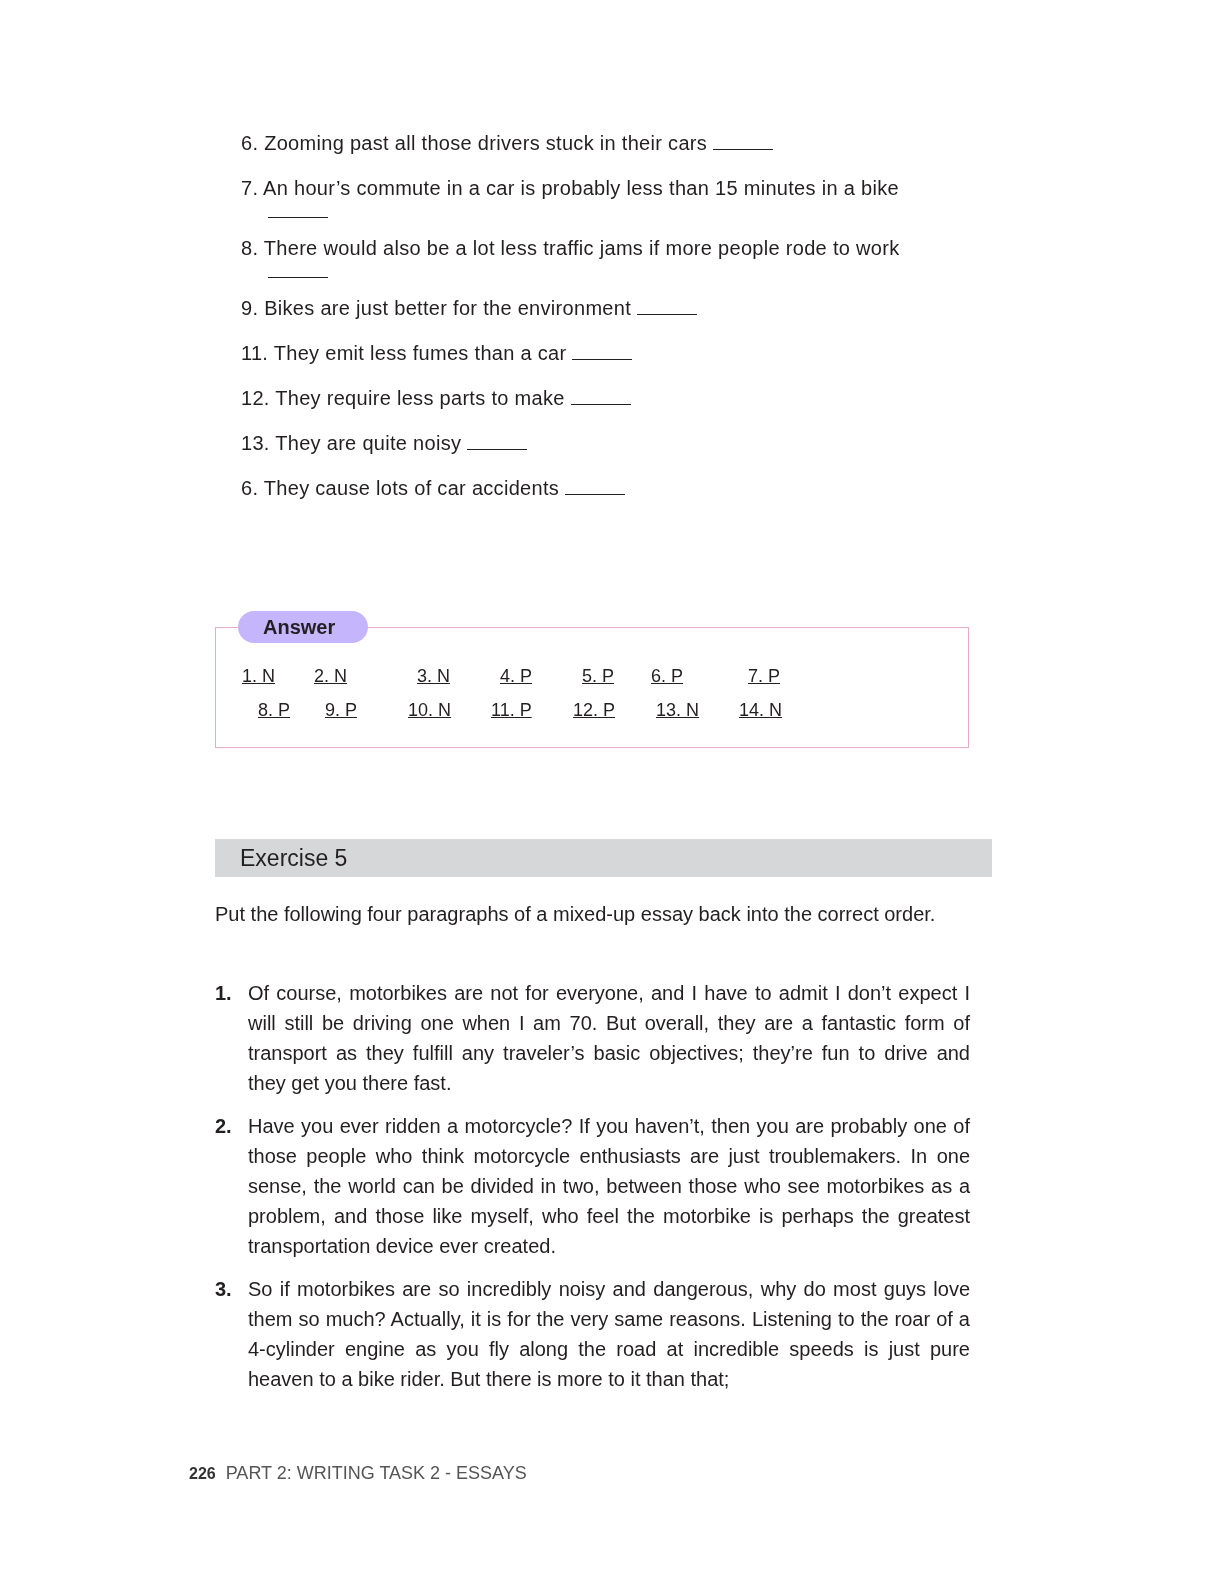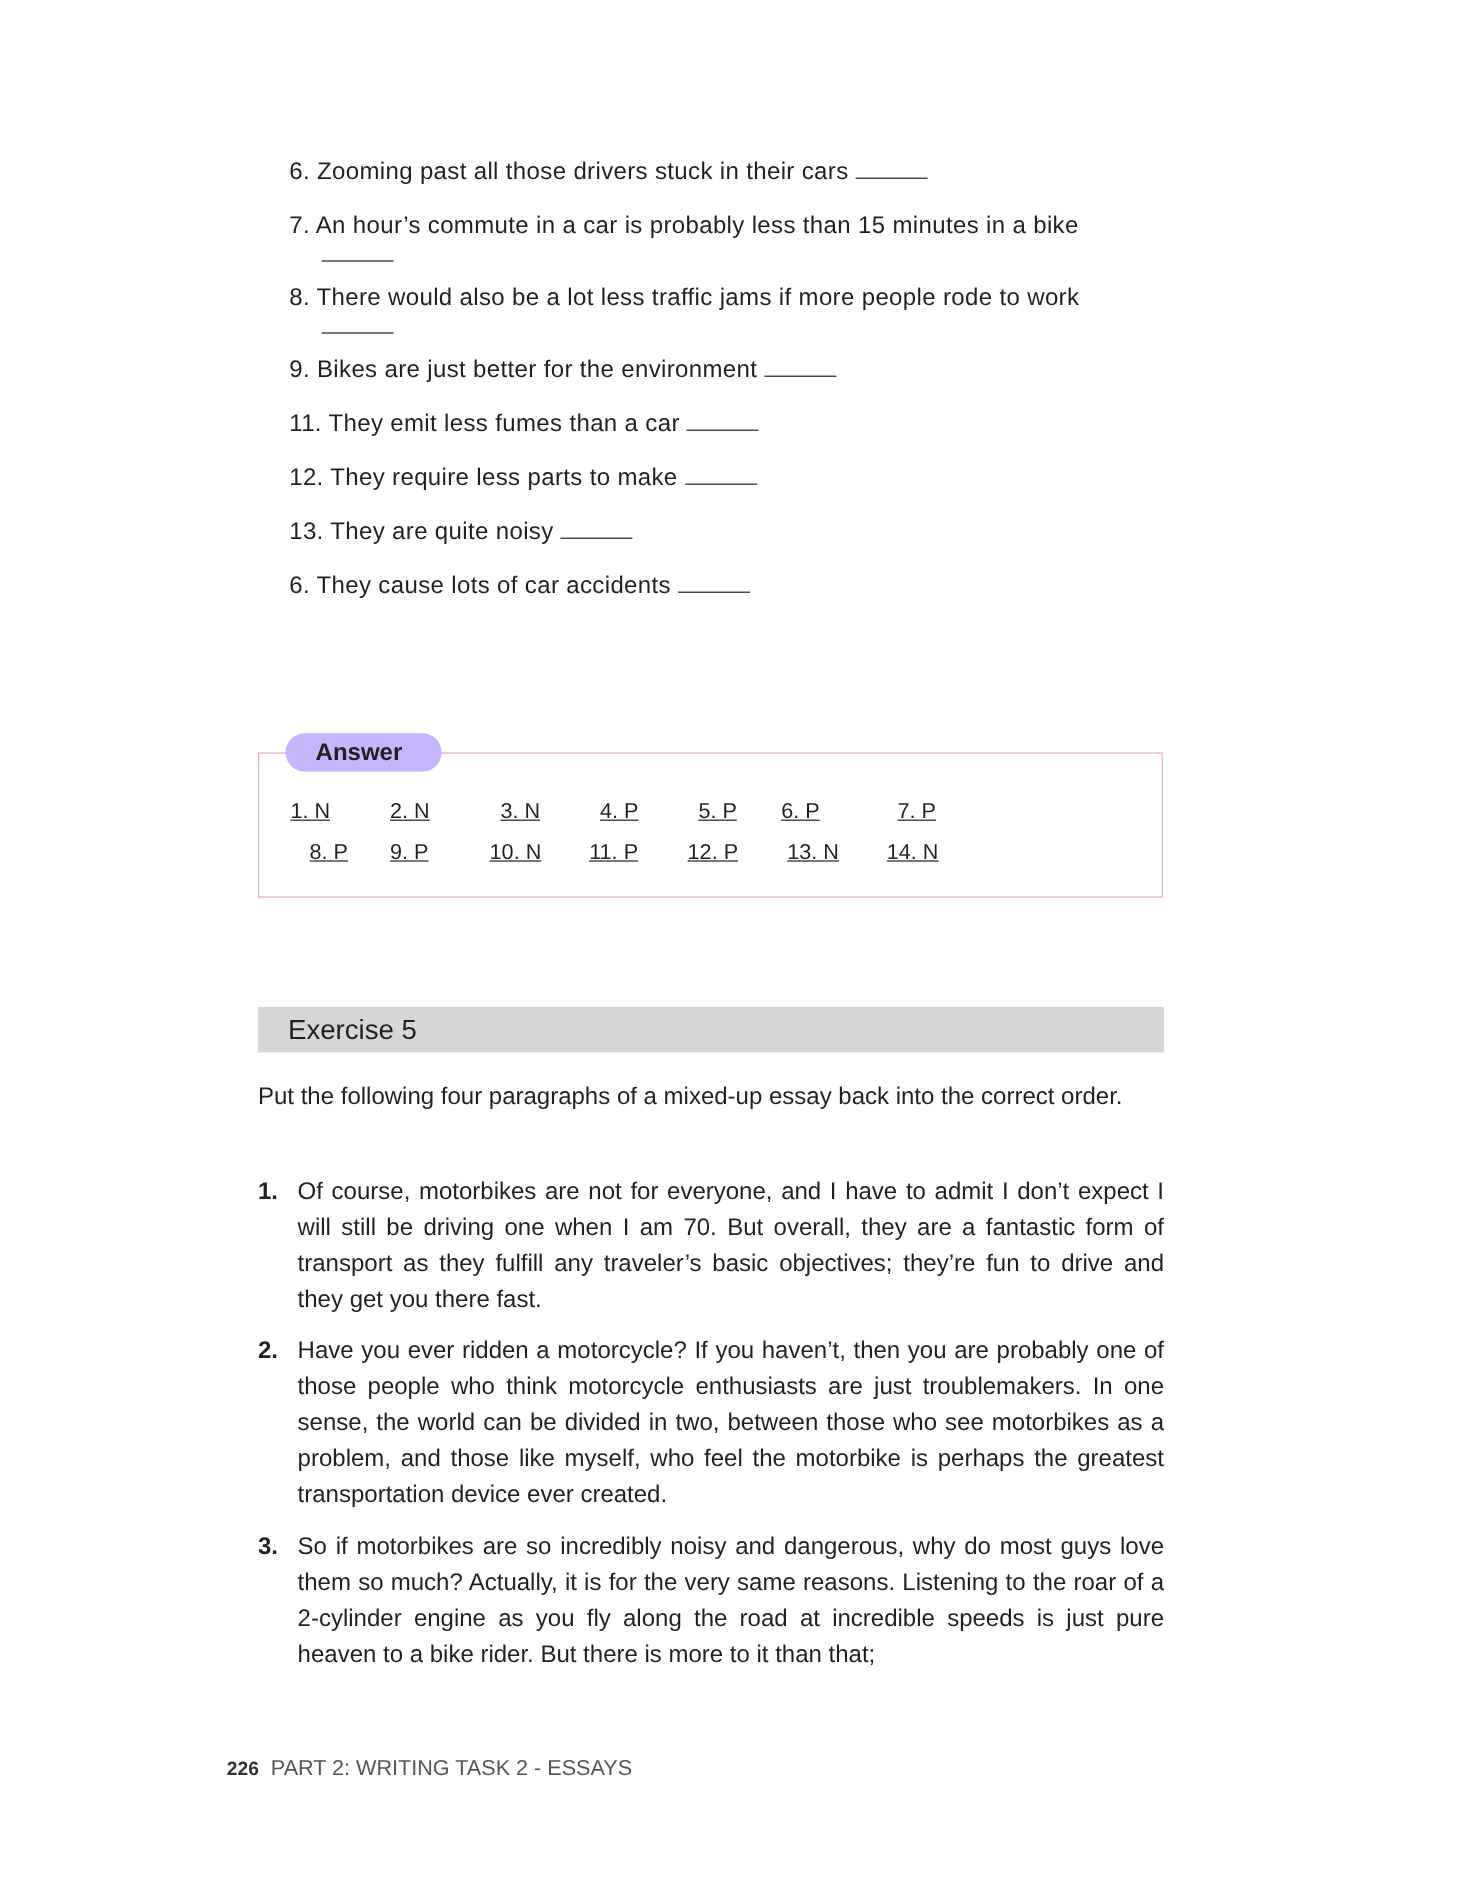--- a/index.html
+++ b/index.html
@@ -7,21 +7,21 @@
          font-family: "Liberation Sans", sans-serif; color: #231f20; }
   .items { position: absolute; left: 241px; top: 128px; width: 730px; }
   .item { font-size: 20px; line-height: 30px; margin-bottom: 15px; text-align: justify; letter-spacing: 0.3px; }
   .item .blank { display: inline-block; width: 60px; border-bottom: 1.5px solid #231f20; height: 18px; vertical-align: baseline; margin-left: 6px; }
   .item .blank-line { display: block; width: 60px; border-bottom: 1.5px solid #231f20; height: 14px; margin-left: 27px; margin-bottom: 6px; }
   .answer-box { position: absolute; left: 215px; top: 627px; width: 754px; height: 121px; border: 1.5px solid #e9a9c9; box-sizing: border-box; }
   .answer-tab { position: absolute; left: 238px; top: 611px; width: 130px; height: 32px; background: #c4b5fd; border-radius: 16px;
                 font-weight: bold; font-size: 20px; line-height: 32px; padding-left: 25px; box-sizing: border-box; }
   .ans-row { position: absolute; left: 242px; font-size: 18px; }
   .ans-row span { position: absolute; white-space: nowrap; text-decoration: underline; }
-  .ex-header { position: absolute; left: 215px; top: 839px; width: 755px; height: 38px; background: #d6d7d9; }
+  .ex-header { position: absolute; left: 215px; top: 839px; width: 755px; height: 38px; background: #d6d7d9; padding-left: 22px; }
   .ex-header span { position: absolute; left: 25px; top: 6px; font-size: 23px; }
   .intro { position: absolute; left: 215px; top: 899px; width: 755px; font-size: 20px; line-height: 30px; text-align: justify; }
   .paras { position: absolute; left: 215px; top: 978px; width: 755px; }
   .para { position: relative; padding-left: 33px; font-size: 20px; line-height: 30px; text-align: justify; margin-bottom: 13px; }
   .para .num { position: absolute; left: 0; top: 0; font-weight: bold; }
   .footer { position: absolute; left: 189px; top: 1463px; font-size: 18px; color: #555; }
   .footer .pg { font-weight: bold; color: #333; margin-right: 10px; font-size: 16px; }
 </style>
 </head>
 <body>
@@ -34,21 +34,21 @@
   <div class="item"><span>11.</span> <span>They emit less fumes than a car</span><span class="blank"></span></div>
   <div class="item"><span>12.</span> <span>They require less parts to make</span><span class="blank"></span></div>
   <div class="item"><span>13.</span> <span>They are quite noisy</span><span class="blank"></span></div>
   <div class="item"><span>6.</span> <span>They cause lots of car accidents</span><span class="blank"></span></div>
 </div>
 
 <div class="answer-box"></div>
 <div class="answer-tab">Answer</div>
 <div class="ans-row" style="top:666px;">
   <span style="left:0">1. N</span>
-  <span style="left:83px">2. N</span>
+  <span style="left:72px">2. N</span>
   <span style="left:175px">3. N</span>
   <span style="left:258px">4. P</span>
   <span style="left:340px">5. P</span>
   <span style="left:409px">6. P</span>
   <span style="left:506px">7. P</span>
 </div>
 <div class="ans-row" style="top:700px;">
   <span style="left:16px">8. P</span>
   <span style="left:83px">9. P</span>
   <span style="left:166px">10. N</span>
@@ -59,18 +59,18 @@
 </div>
 
 <div class="ex-header">
   <span>Exercise 5</span>
 </div>
 <div class="intro">Put the following four paragraphs of a mixed-up essay back into the correct order.</div>
 
 <div class="paras">
   <div class="para"><span class="num">1.</span><span>Of course, motorbikes are not for everyone, and I have to admit I don’t expect I will still be driving one when I am 70. But overall, they are a fantastic form of transport as they fulfill any traveler’s basic objectives; they’re fun to drive and they get you there fast.</span></div>
   <div class="para"><span class="num">2.</span><span>Have you ever ridden a motorcycle? If you haven’t, then you are probably one of those people who think motorcycle enthusiasts are just troublemakers. In one sense, the world can be divided in two, between those who see motorbikes as a problem, and those like myself, who feel the motorbike is perhaps the greatest transportation device ever created.</span></div>
-  <div class="para"><span class="num">3.</span><span>So if motorbikes are so incredibly noisy and dangerous, why do most guys love them so much? Actually, it is for the very same reasons. Listening to the roar of a 2-cylinder engine as you fly along the road at incredible speeds is just pure heaven to a bike rider. But there is more to it than that;</span></div>
+  <div class="para"><span class="num">3.</span><span>So if motorbikes are so incredibly noisy and dangerous, why do most guys love them so much? Actually, it is for the very same reasons. Listening to the roar of a 4-cylinder engine as you fly along the road at incredible speeds is just pure heaven to a bike rider. But there is more to it than that;</span></div>
 </div>
 
 <div class="footer">
   <span class="pg">226</span><span>PART 2: WRITING TASK 2 - ESSAYS</span>
 </div>
 
 </body></html>

